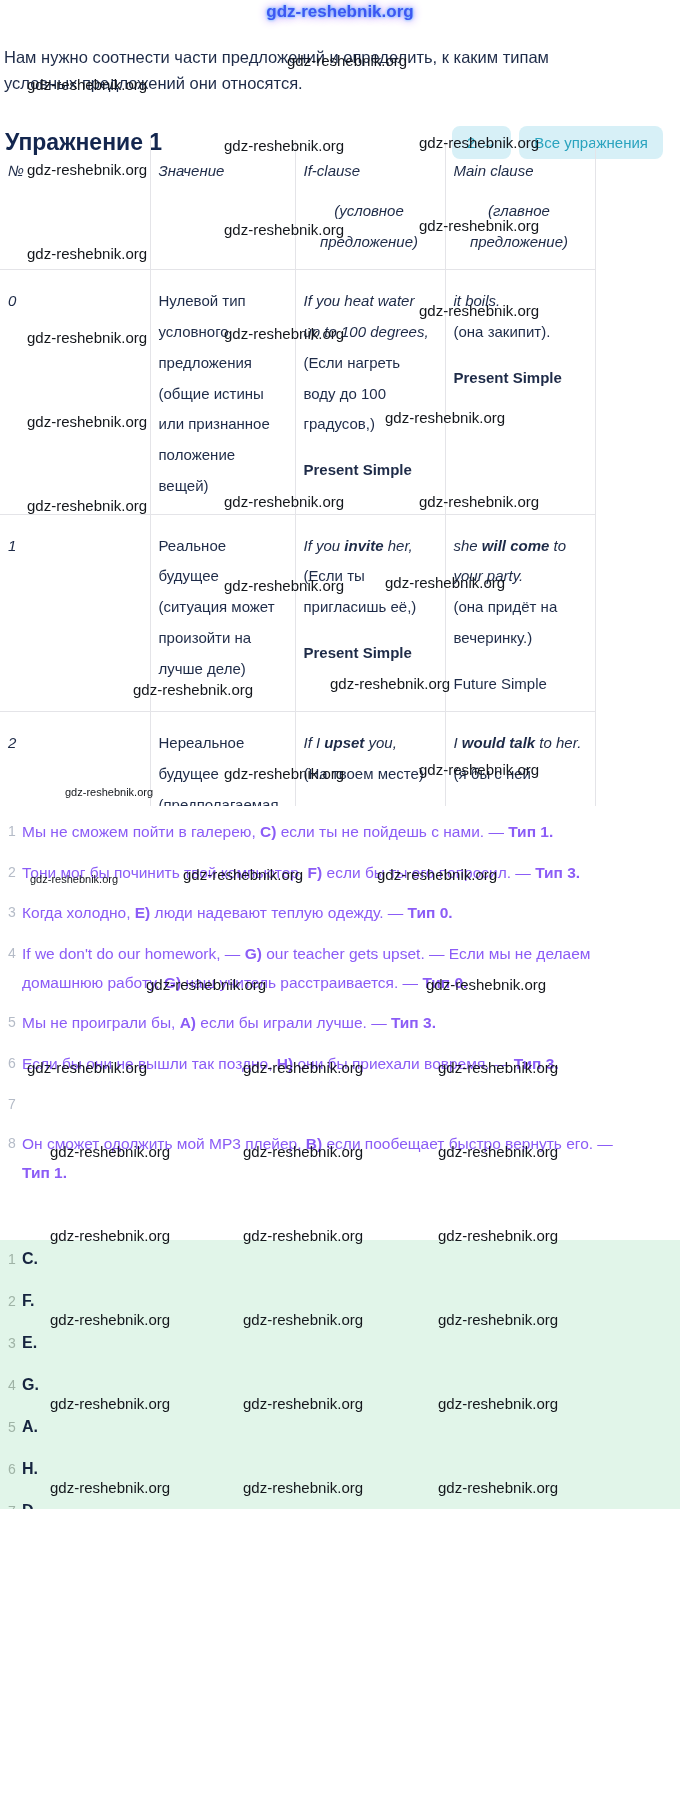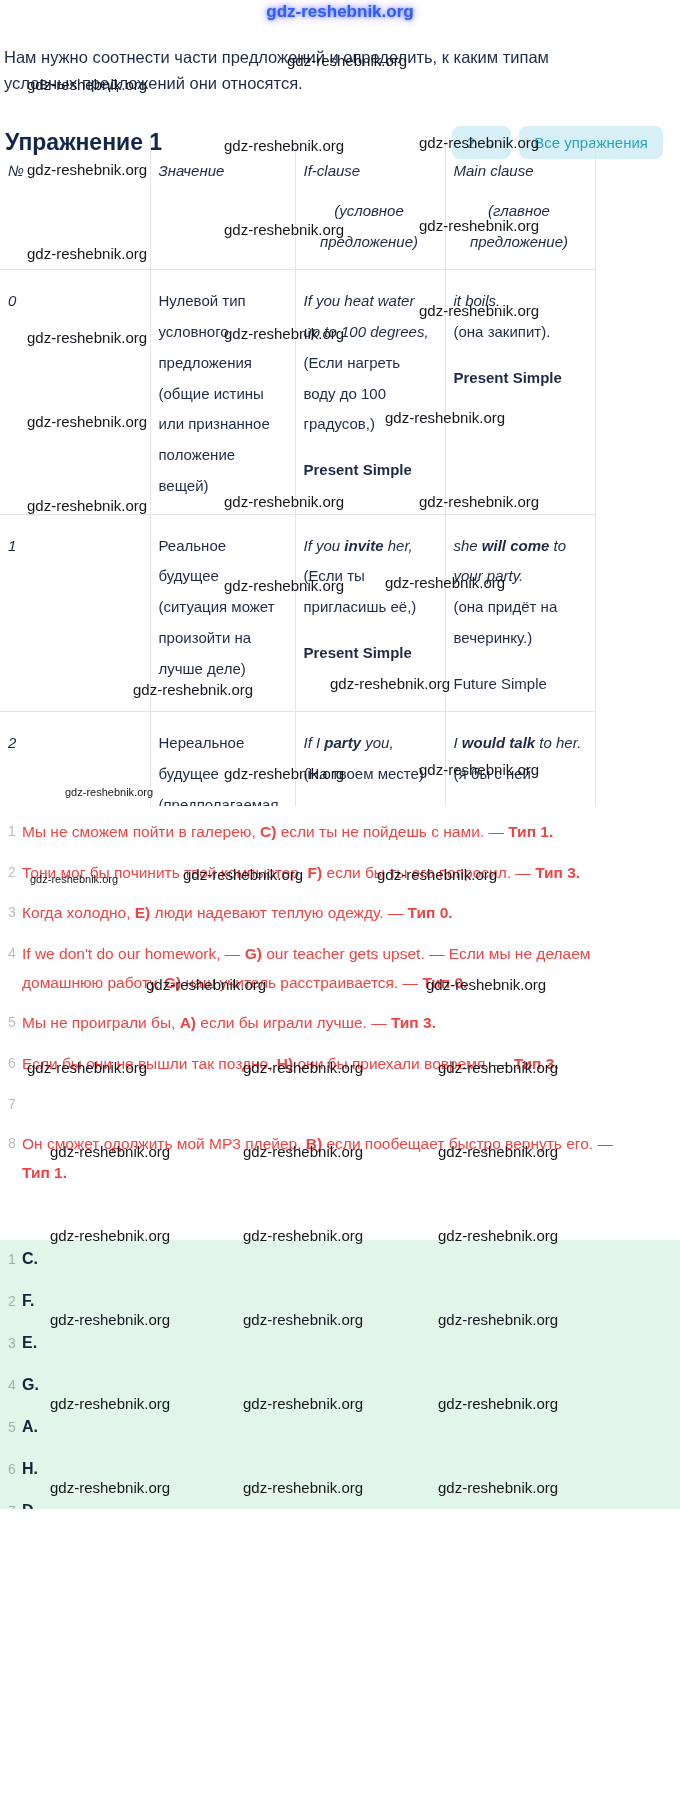--- a/index.html
+++ b/index.html
@@ -29,21 +29,21 @@
   .grammar-table thead th{font-style:italic;border-bottom:1px solid #e4e4e8;}
   .grammar-table tbody td{border-bottom:1px solid #e4e4e8;}
   .grammar-table p{margin:0;}
   .grammar-table p.sub{margin-top:9px;text-align:center;}
   .grammar-table p.tense{margin-top:15px;}
   .num-cell{font-style:italic;padding-left:5px;}
 
   .tasks{position:absolute;top:818px;left:0;width:680px;}
   .task-item{display:flex;margin-bottom:12px;}
   .task-num{flex:0 0 22px;width:22px;padding-left:8px;color:#b4bbc7;font-size:14px;line-height:1.95;box-sizing:border-box;}
-  .task-text{width:600px;font-size:15.5px;line-height:1.85;color:#ef4444;}
+  .task-text{width:600px;font-size:15.5px;line-height:1.85;color:#8b5cf6;}
 
   .answers{position:absolute;top:1240px;left:0;width:680px;height:556px;background:#e1f5e9;padding-top:10px;box-sizing:border-box;}
   .answer-item{display:flex;align-items:baseline;height:42px;}
   .answer-num{flex:0 0 22px;width:22px;padding-left:8px;color:#9fb3a6;font-size:14px;box-sizing:border-box;}
   .answer-letter{font-size:16px;font-weight:700;color:#16243f;}
 </style>
 </head>
 <body>
 
 <div class="page">
@@ -114,21 +114,21 @@
             <p><span>(она придёт на вечеринку.)</span></p>
             <p class="tense"><span style="font-weight: 400;">Future Simple</span></p>
           </td>
         </tr>
         <tr>
           <td class="num-cell">2</td>
           <td>
               <p><span>Нереальное будущее (предполагаемая</span></p>
             </td>
           <td>
-            <p><span style="font-style: italic;">If I </span><span style="font-weight: 700; font-style: italic;">party</span><span style="font-style: italic;"> you,</span></p>
+            <p><span style="font-style: italic;">If I </span><span style="font-weight: 700; font-style: italic;">upset</span><span style="font-style: italic;"> you,</span></p>
             <p><span>(На твоем месте)</span></p>
             <p class="tense"></p>
           </td>
           <td>
             <p><span style="font-style: italic;">I </span><span style="font-weight: 700; font-style: italic;">would talk</span><span style="font-style: italic;"> to her.</span></p>
             <p><span>(я бы с ней</span></p>
           </td>
         </tr>
       </tbody>
     </table>

